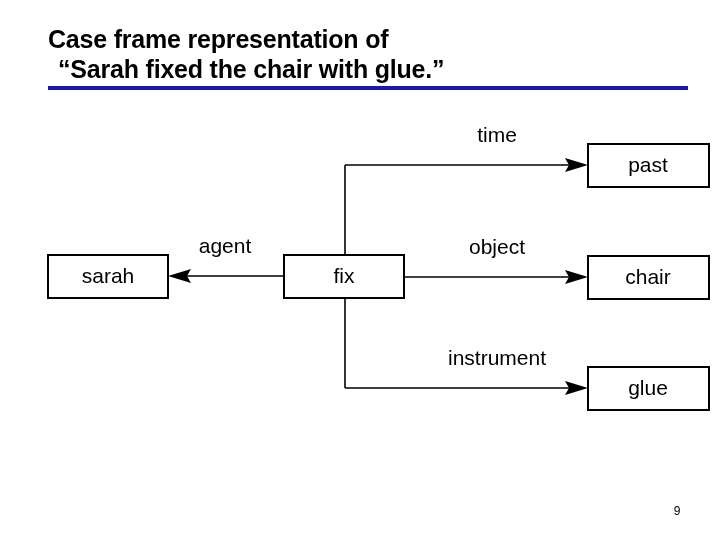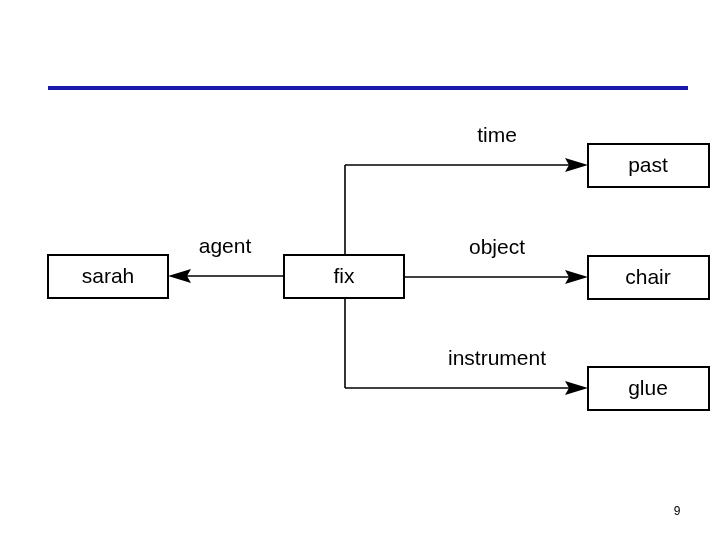--- a/index.html
+++ b/index.html
@@ -94,20 +94,24 @@
     font-family: "Liberation Sans", sans-serif;
     font-size: 12px;
     color: #000000;
   }
 </style>
 </head>
 <body>
 
 <div id="slide">
 
+  <div id="title-block">
+    <div class="title-line">Case frame representation of</div>
+    <div class="title-line second">“Sarah fixed the chair with glue.”</div>
+  </div>
   <div id="title-rule" style="background: rgb(26, 26, 170);"></div>
 
   <div id="diagram">
     <svg width="720" height="540" viewBox="0 0 720 540" xmlns="http://www.w3.org/2000/svg">
 
       <g>
 
         <path class="link-line" d="M 329 165 L 329 388"></path>
       </g>
 

